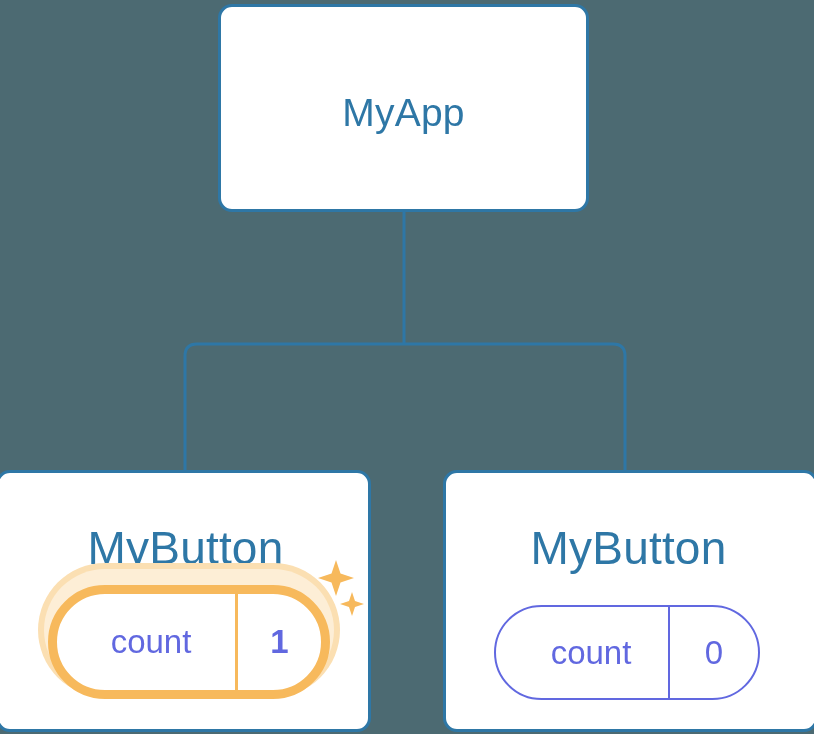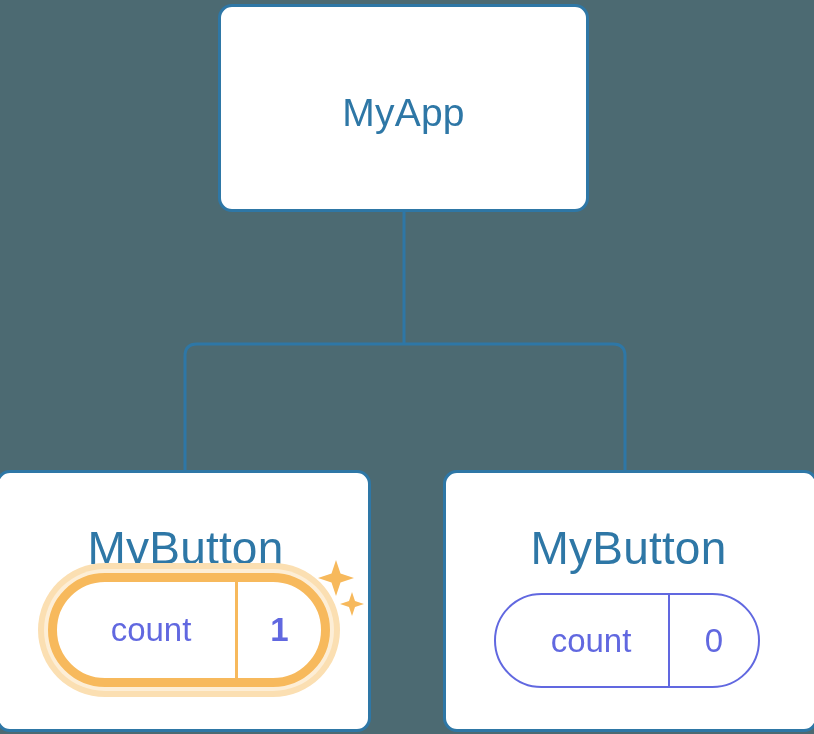--- a/index.html
+++ b/index.html
@@ -81,20 +81,21 @@
     position: absolute;
   }
   .state-pill {
     position: relative;
     display: flex;
     align-items: stretch;
     box-sizing: border-box;
     background: #ffffff;
     border-radius: 999px;
     overflow: hidden;
+    margin-top: 12px;
   }
   .pill-name, .pill-value {
     display: flex;
     align-items: center;
     justify-content: center;
     color: #6168e0;
     box-sizing: border-box;
     white-space: nowrap;
   }
 

